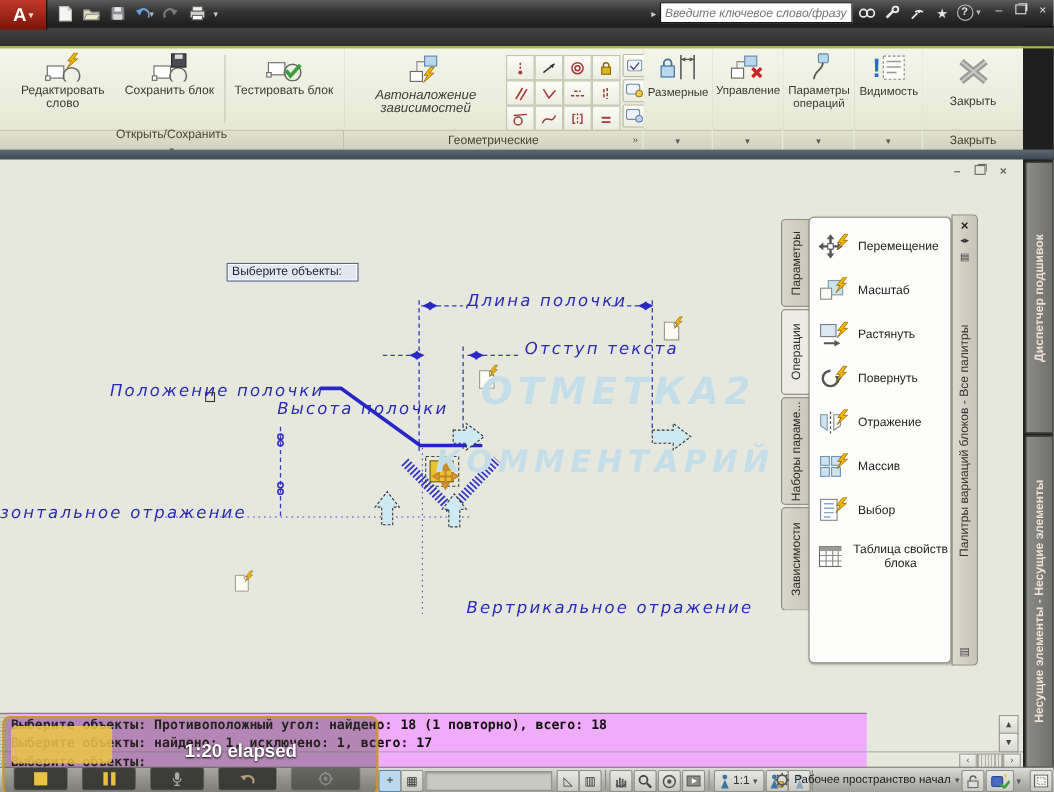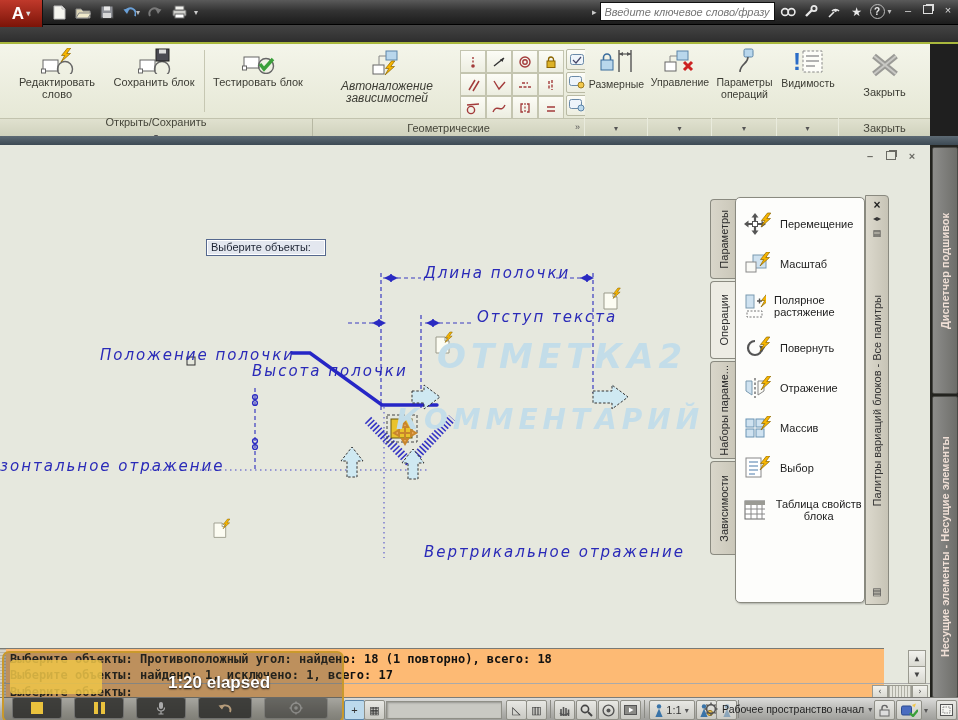--- a/index.html
+++ b/index.html
@@ -89,21 +89,21 @@
   .pal-tab.active{background:#edece4;}
   .pal-tab .vtext{font-size:11px;color:#2c2c2c;}
 
   
   #rightrail{left:930px;top:24px;width:28px;height:676px;background:#23231f;z-index:4;}
   .sidebar{position:absolute;left:2px;width:24px;background:linear-gradient(90deg,#8d8d8b,#6e6e6a);
     border:1px solid #4a4a46;border-radius:2px;display:flex;align-items:center;justify-content:center;}
   .sidebar .vtext{font-size:11px;font-weight:bold;color:#efdfd6;}
 
   
-  #cmd{left:0;top:648px;width:884px;height:49px;background:#fdba74;border-top:1px solid #7a7a74;z-index:8;
+  #cmd{left:0;top:648px;width:788px;height:49px;background:#f0abfc;border-top:1px solid #7a7a74;z-index:8;
     font-family:"DejaVu Sans Mono",monospace;}
   #cmd-grip{position:absolute;left:0;top:0;width:6px;height:49px;background:#d6d3c8;
     background-image:repeating-linear-gradient(#b8b5aa 0 1px,transparent 1px 3px);}
   .cmdline{position:absolute;left:10px;font-size:12px;font-weight:bold;color:#111;white-space:pre;}
   #cmd-sep{position:absolute;left:0;top:34px;width:930px;height:1px;background:#aaa;}
   .scrollbtn{position:absolute;width:16px;height:16px;background:linear-gradient(#f2f2ee,#d8d8d0);
     border:1px solid #9a9a90;font-size:8px;color:#444;text-align:center;line-height:15px;}
   #hscroll{position:absolute;left:872px;top:36px;display:flex;}
   #hscroll .scrollbtn{position:static;width:14px;height:12px;line-height:11px;}
   #hgrip{width:22px;height:12px;background:#e4e4dc;border:1px solid #9a9a90;
@@ -570,28 +570,28 @@
         <span class="plbl">Перемещение</span>
       </div>
       <div class="pal-item" style="height:40px;">
         <svg width="28" height="24">
           <rect x="9" y="3" width="13" height="13" fill="#cfe2f0" stroke="#7a9ab0"></rect>
           <rect x="2" y="10" width="10" height="10" fill="#fafaf6" stroke="#888"></rect>
           <use href="#bolt" transform="translate(16,0)"></use>
         </svg>
         <span class="plbl">Масштаб</span>
       </div>
-      <div class="pal-item" style="height:44px;">
-        <svg width="28" height="26">
-          <rect x="2" y="2" width="8" height="13" fill="#cfe2f0" stroke="#7a9ab0"></rect>
-          <path d="M13,8 h5 M15.5,5.5 v5" stroke="#555" stroke-width="1.4"></path>
-          <rect x="3" y="18" width="15" height="6" fill="none" stroke="#777" stroke-dasharray="2,1.5"></rect>
-          <use href="#bolt" transform="translate(17,0)"></use>
-        </svg>
-        <span class="plbl">Полярное растяжение</span>
+      <div class="pal-item" style="height:40px;">
+        <svg width="28" height="24">
+          <rect x="2" y="3" width="14" height="11" fill="#dce8f2" stroke="#778"></rect>
+          <path d="M5,20 H16" stroke="#555" stroke-width="1.8"></path>
+            <polygon points="20,20 14.5,17 14.5,23" fill="#555"></polygon>
+          <use href="#bolt" transform="translate(17,1)"></use>
+        </svg>
+        <span class="plbl">Растянуть</span>
       </div>
       <div class="pal-item" style="height:40px;">
         <svg width="28" height="24">
           <path d="M18,12 A7,7 0 1 1 11,5" fill="none" stroke="#555" stroke-width="2.2"></path>
           <polygon points="18,16 15,9.5 21.5,10.5" fill="#555"></polygon>
           <use href="#bolt" transform="translate(16,1)"></use>
         </svg>
         <span class="plbl">Повернуть</span>
       </div>
       <div class="pal-item" style="height:40px;">

